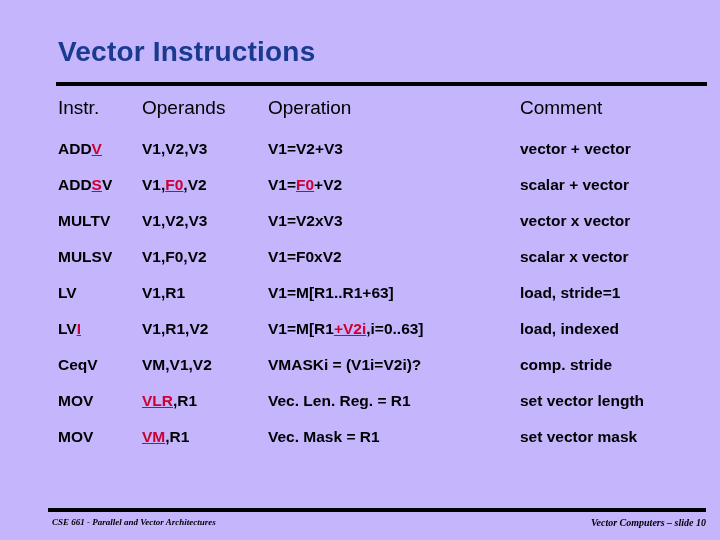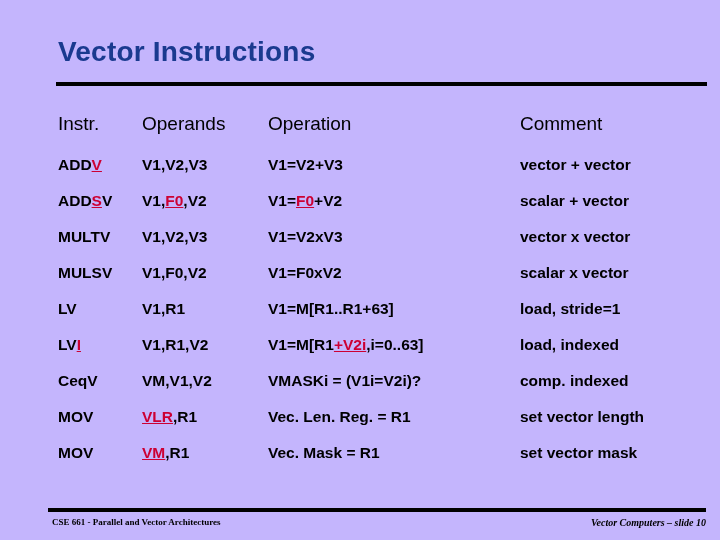--- a/index.html
+++ b/index.html
@@ -53,21 +53,20 @@
     height: 4px;
     background: #000000;
   }
 
   
   .table {
     position: absolute;
     left: 0;
     top: 97px;
     width: 639px;
-    margin-top: 16px;
   }
 
   .row {
     position: relative;
     height: 36px;
     width: 720px;
   }
 
   .cell {
     position: absolute;
@@ -106,20 +105,21 @@
     text-decoration-color: #cc0033;
     text-underline-offset: 1px;
   }
 
   
   .footer-left {
     position: absolute;
     left: 52px;
     top: 517px;
     font-family: "Liberation Serif", serif;
+    font-style: italic;
     font-weight: bold;
     font-size: 9px;
     color: #000000;
     white-space: nowrap;
   }
   .footer-right {
     position: absolute;
     right: 14px;
     top: 517px;
     font-family: "Liberation Serif", serif;
@@ -183,21 +183,21 @@
         <div class="row data">
           <div class="cell c-instr"><span>LV</span><span class="hl">I</span></div>
           <div class="cell c-operands"><span>V1,R1,V2</span></div>
           <div class="cell c-oper"><span>V1=M[R1</span><span class="hl">+V2i</span><span>,i=0..63]</span></div>
           <div class="cell c-comment"><span>load, indexed</span></div>
         </div>
         <div class="row data">
           <div class="cell c-instr"><span>CeqV</span></div>
           <div class="cell c-operands"><span>VM,V1,V2</span></div>
           <div class="cell c-oper"><span>VMASKi = (V1i=V2i)?</span></div>
-          <div class="cell c-comment"><span>comp. indexed</span></div>
+          <div class="cell c-comment"><span>comp. stride</span></div>
         </div>
         <div class="row data">
           <div class="cell c-instr"><span>MOV</span></div>
           <div class="cell c-operands"><span class="hl">VLR</span><span>,R1</span></div>
           <div class="cell c-oper"><span>Vec. Len. Reg. = R1</span></div>
           <div class="cell c-comment"><span>set vector length</span></div>
         </div>
         <div class="row data">
           <div class="cell c-instr"><span>MOV</span></div>
           <div class="cell c-operands"><span class="hl">VM</span><span>,R1</span></div>

